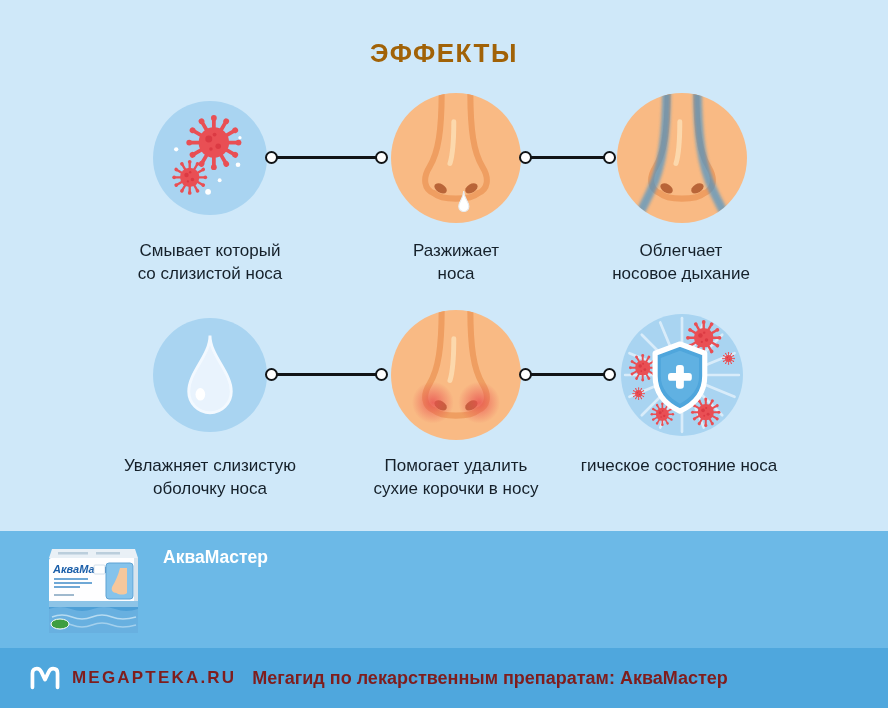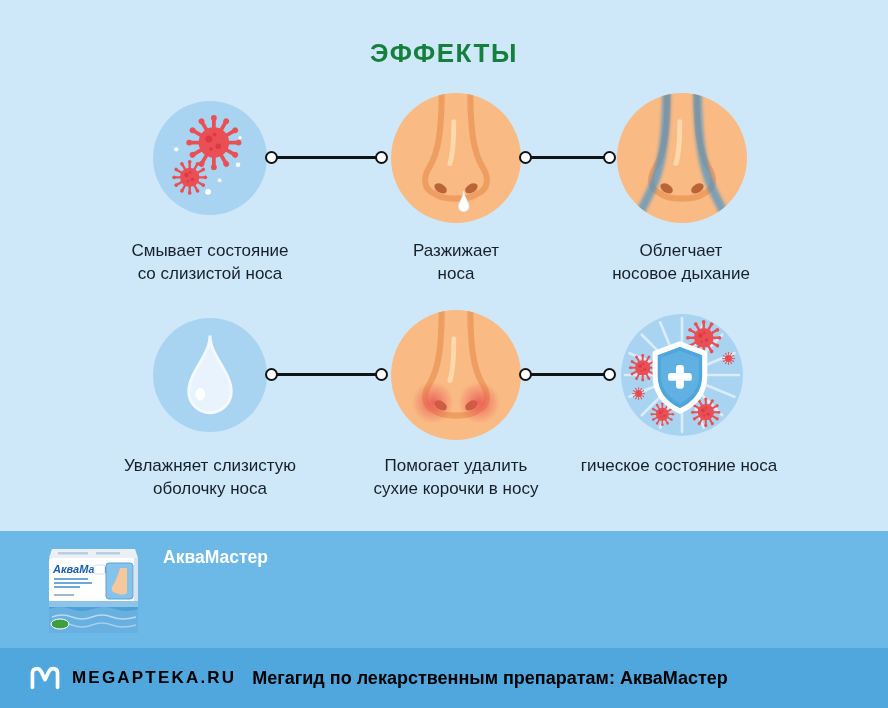--- a/index.html
+++ b/index.html
@@ -4,21 +4,21 @@
 <style>
   html,body{margin:0;padding:0;background:#CFE8F9;}
   .canvas{
     position:relative;width:888px;height:708px;overflow:hidden;
     background:#CFE8F9;
     font-family:"Liberation Sans","DejaVu Sans",sans-serif;
     color:#15202A;
   }
   .title{
     position:absolute;top:38px;left:0;width:100%;text-align:center;
-    font-size:26px;font-weight:800;letter-spacing:1.5px;color:#15803d;
+    font-size:26px;font-weight:800;letter-spacing:1.5px;color:#a16207;
   }
   .fx-circle{position:absolute;border-radius:50%;overflow:hidden;}
   .fx-circle svg{display:block;width:100%;height:100%;}
   .blue{background:#A9D4F1;}
   .orange{background:#F9BA84;}
   .c1{left:153px;top:101px;width:114px;height:114px;}
   .c2{left:391px;top:93px;width:130px;height:130px;}
   .c3{left:617px;top:93px;width:130px;height:130px;}
   .c4{left:153px;top:318px;width:114px;height:114px;}
   .c5{left:391px;top:310px;width:130px;height:130px;}
@@ -42,21 +42,21 @@
   .product-band{
     position:absolute;left:0;top:531px;width:888px;height:117px;
     background:#6CB9E7;
   }
   .product-box{position:absolute;left:46px;top:18px;width:95px;height:84px;}
   .product-text{position:absolute;left:163px;top:16px;width:700px;color:#FFFFFF;}
   .product-name{font-size:17.5px;font-weight:bold;margin-bottom:7px;}
   .product-desc{font-size:17px;line-height:24px;font-weight:400;}
   .footer-band{
     position:absolute;left:0;top:648px;width:888px;height:60px;
-    background:#4FA7DD;display:flex;align-items:center;color:#000000;
+    background:#4FA7DD;display:flex;align-items:center;color:#7f1d1d;
   }
   .footer-logo{margin-left:28px;width:34px;height:30px;flex:0 0 auto;}
   .footer-brand{margin-left:10px;font-size:17px;font-weight:bold;letter-spacing:2.2px;}
   .footer-tagline{margin-left:16px;font-size:18px;font-weight:bold;}
   .defs-svg{position:absolute;width:0;height:0;overflow:hidden;}
 </style>
 </head>
 <body>
 
 <svg class="defs-svg" aria-hidden="true">
@@ -207,21 +207,21 @@
   <span class="link-node" style="left:603px;top:151px;"></span>
 
   <div class="link-line" style="left:272px;top:373px;width:110px;"></div>
   <span class="link-node" style="left:265px;top:368px;"></span>
   <span class="link-node" style="left:375px;top:368px;"></span>
   <div class="link-line" style="left:526px;top:373px;width:84px;"></div>
   <span class="link-node" style="left:519px;top:368px;"></span>
   <span class="link-node" style="left:603px;top:368px;"></span>
 
   <div class="caption cap1">
-    <span>Смывает состояние</span>
+    <span>Смывает который</span>
     <span>со слизистой носа</span>
   </div>
   <div class="caption cap2">
     <span>Разжижает</span>
     <span>носа</span>
   </div>
   <div class="caption cap3">
     <span>Облегчает</span>
     <span>носовое дыхание</span>
   </div>

